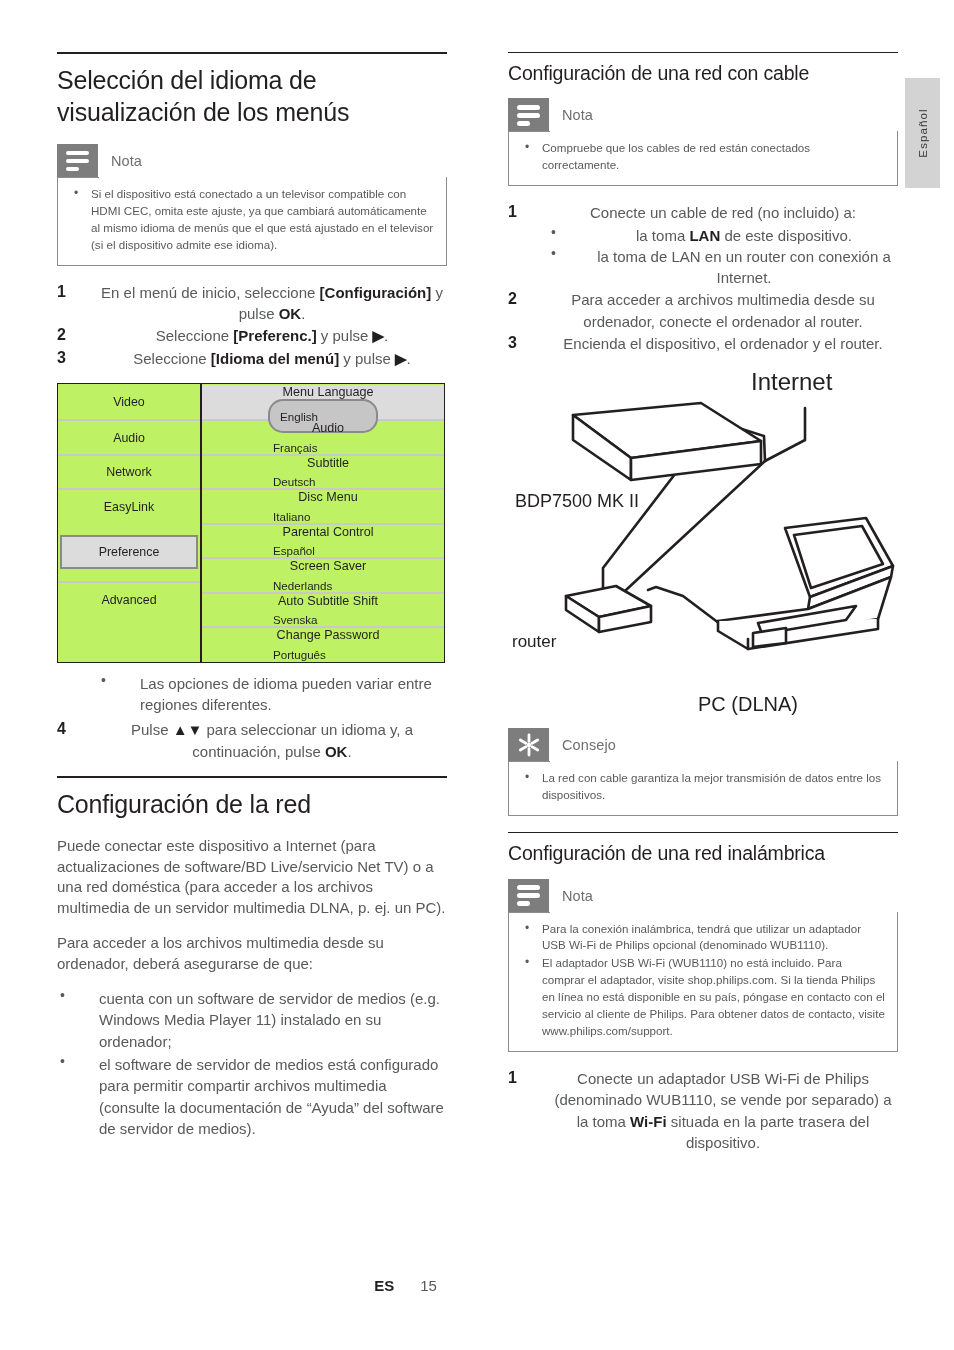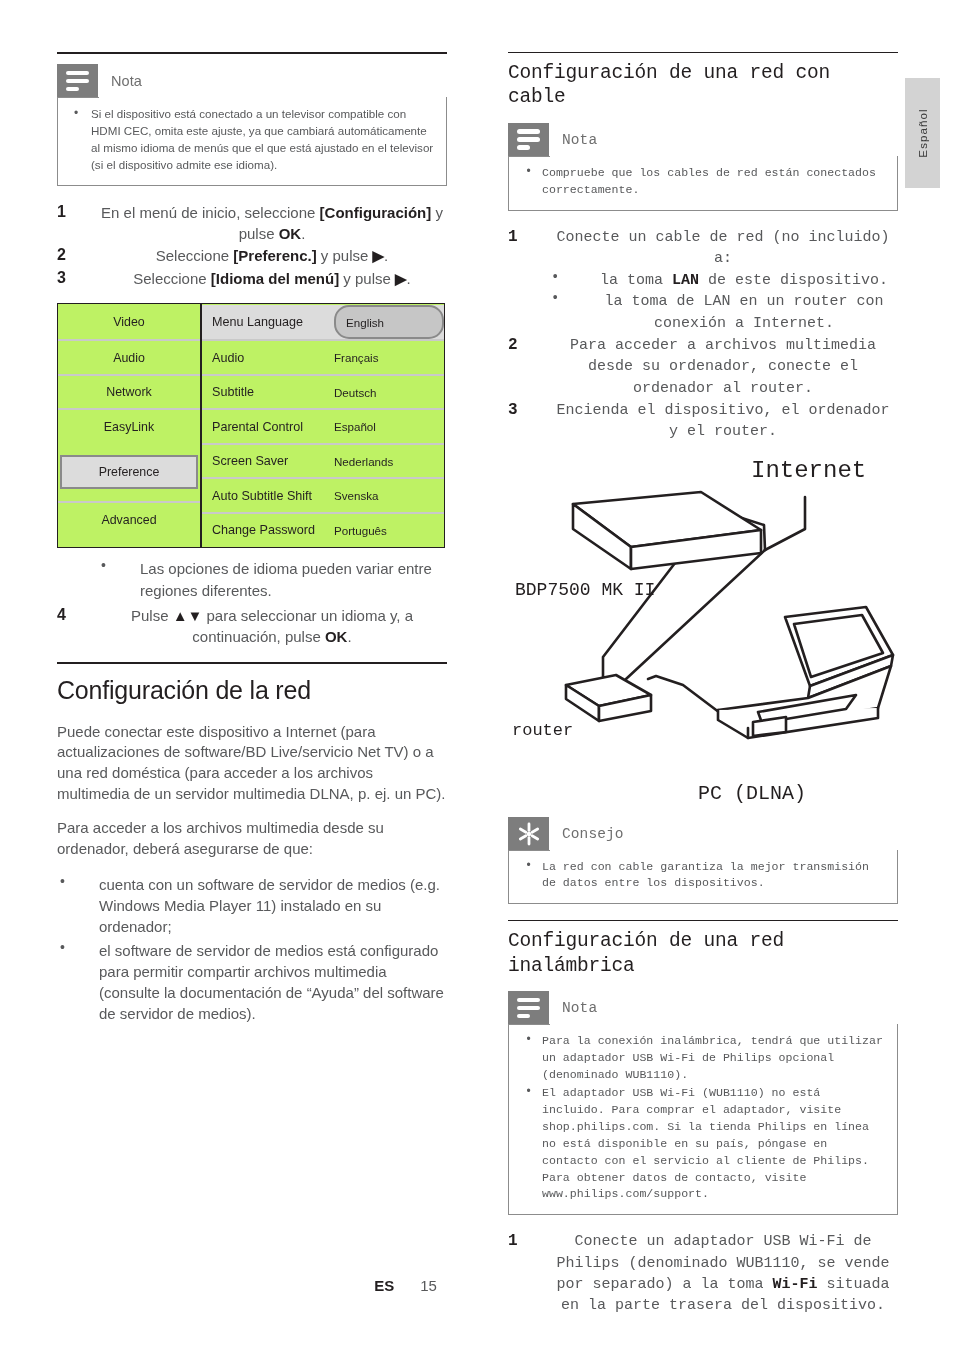--- a/index.html
+++ b/index.html
@@ -22,21 +22,21 @@
     height: 1350px;
   }
 
   
   .col {
     position: absolute;
     top: 52px;
     width: 390px;
   }
   .col-left  { left: 57px; }
-  .col-right { left: 508px; font-family: Liberation Mono, monospace; }
+  .col-right { left: 508px; }
 
   
   .rule-thick {
     border-top: 2.5px solid #231f20;
     margin: 0 0 10px 0;
     height: 0;
   }
   .rule-thin {
     border-top: 1.4px solid #231f20;
     margin: 0 0 8px 0;
@@ -267,20 +267,21 @@
   }
   .osd-right {
     flex: 1;
     padding: 1px 0;
   }
   .osd-right .row {
     height: 34.5px;
     display: flex;
     align-items: center;
     box-sizing: border-box;
+    flex-direction: column;
   }
   .osd-right .row + .row { border-top: 2.5px solid #c9c9c9; }
   .osd-right .name {
     flex: 1;
     padding-left: 10px;
     font-size: 12.6px;
     color: #231f20;
   }
   .osd-right .val {
     width: 110px;
@@ -359,20 +360,21 @@
   }
 </style>
 </head>
 <body>
 
 <div class="page">
 
   <div class="col col-left">
 
     <div class="rule-thick"></div>
+    <h1 class="section-title">Selección del idioma de visualización de los menús</h1>
 
     <div class="callout">
       <div class="callout-head">
         <div class="callout-icon">
           <div class="icon-note">
             <div class="bar b1"></div>
               <div class="bar b2"></div>
               <div class="bar b3"></div>
           </div>
         </div>
@@ -411,20 +413,24 @@
           <div class="name">Menu Language</div>
           <div class="val">English</div>
         </div>
         <div class="row">
           <div class="name">Audio</div>
           <div class="val">Français</div>
         </div>
         <div class="row">
           <div class="name">Subtitle</div>
           <div class="val">Deutsch</div>
+        </div>
+        <div class="row">
+          <div class="name">Disc Menu</div>
+          <div class="val">Italiano</div>
         </div>
         <div class="row">
           <div class="name">Parental Control</div>
           <div class="val">Español</div>
         </div>
         <div class="row">
           <div class="name">Screen Saver</div>
           <div class="val">Nederlands</div>
         </div>
         <div class="row">

